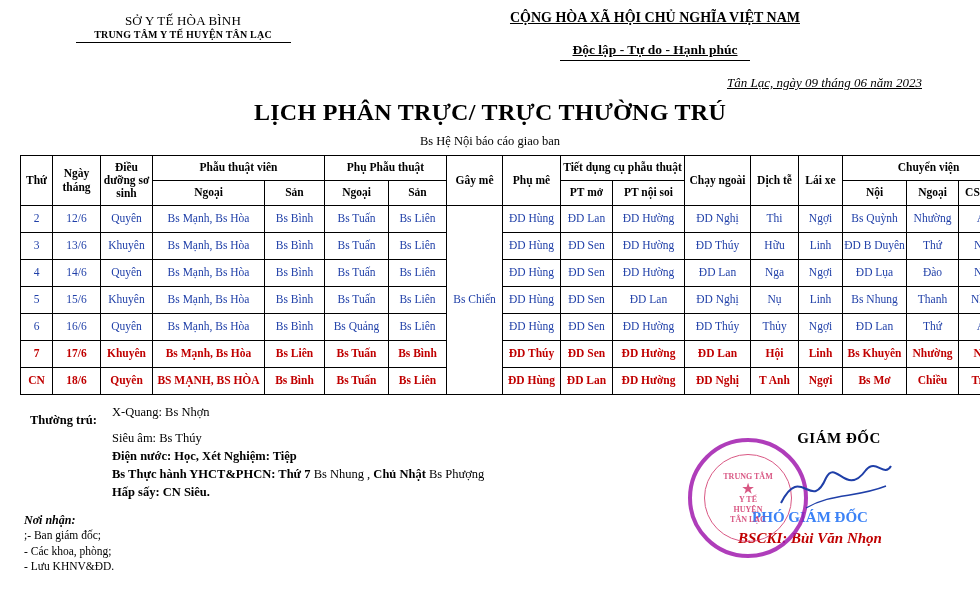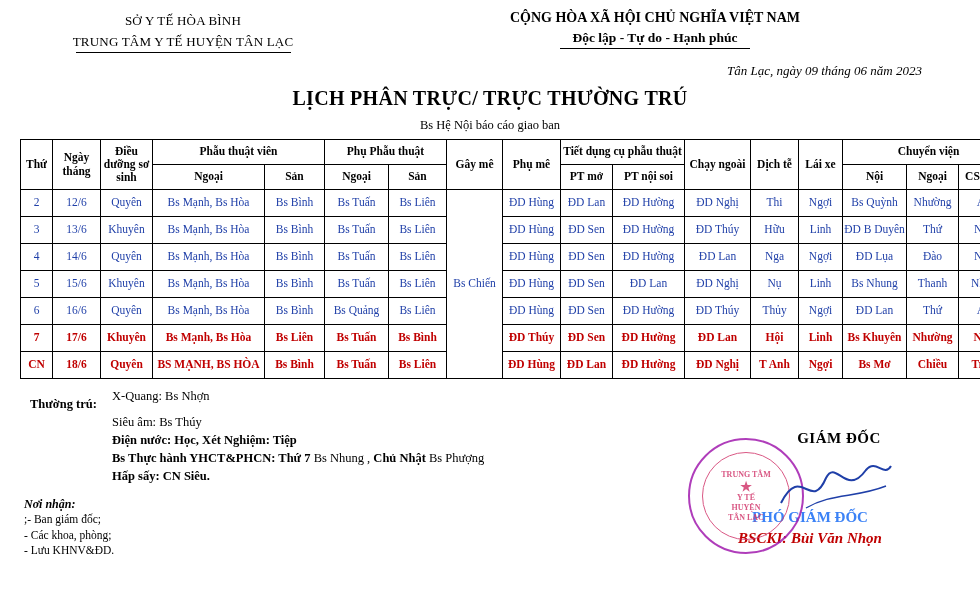--- a/index.html
+++ b/index.html
@@ -27,38 +27,38 @@
     padding: 10px 18px 0 18px;
   }
   .header-left {
     width: 330px;
     text-align: center;
     padding-top: 3px;
   }
   .header-right {
     flex: 1;
     text-align: center;
+    text-decoration: underline;
   }
   .org-line {
     font-size: 13px;
     letter-spacing: .2px;
   }
   .org-line.bold {
-    font-weight: normal;
-    font-size: 13px;
-    margin-top: 5px;
+    font-weight: bold;
+    font-size: 10px;
   }
   .nation {
     font-weight: bold;
     font-size: 14px;
   }
   .motto {
     font-weight: bold;
     font-size: 13.5px;
-    margin-top: 4px;
+    margin-top: 16px;
   }
   .underline-short {
     width: 190px;
     height: 1px;
     background: #000;
     margin: 2px auto 0 auto;
   }
   .underline-left {
     width: 215px;
     height: 1px;
@@ -69,21 +69,21 @@
     font-style: italic;
     font-size: 13px;
     text-align: right;
     margin: 14px 40px 0 0;
   }
 
   
   .title-main {
     text-align: center;
     font-weight: bold;
-    font-size: 20px;
+    font-size: 24px;
     margin-top: 8px;
     letter-spacing: .3px;
   }
   .title-sub {
     text-align: center;
     font-style: italic;
     font-size: 12.5px;
     margin-top: 3px;
   }
   .title-note {
@@ -185,21 +185,21 @@
     color: #c00000;
     font-style: italic;
     margin-top: 4px;
   }
   .stamp {
     position: absolute;
     left: 8px;
     top: 8px;
     width: 112px;
     height: 112px;
-    border: 2px solid #a21caf;
+    border: 4px solid #a21caf;
     border-radius: 50%;
     color: #d23a6e;
     font-size: 8px;
     font-weight: bold;
     text-align: center;
     line-height: 1.25;
     display: flex;
     flex-direction: column;
     justify-content: center;
     align-items: center;

